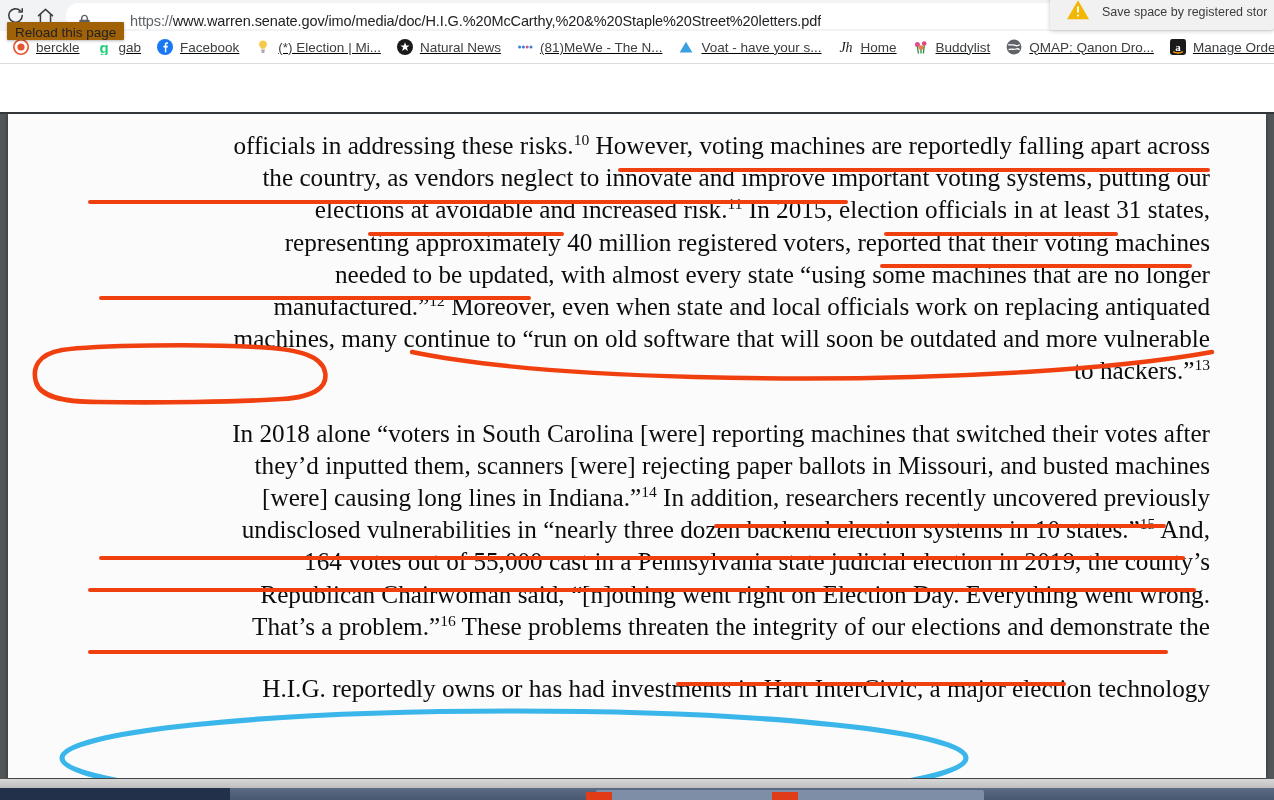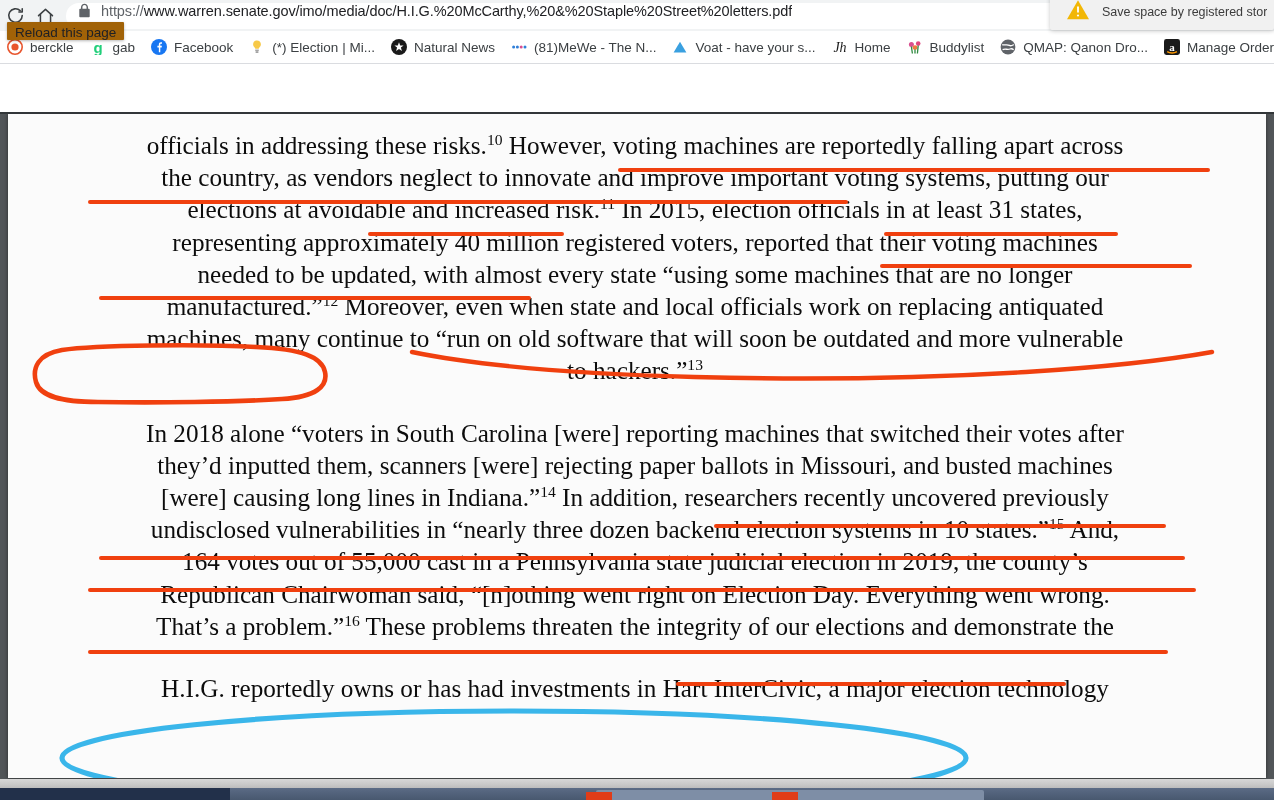--- a/index.html
+++ b/index.html
@@ -24,23 +24,24 @@
     justify-content: center; color: #3c4043; flex: 0 0 auto;
   }
   .nav-btn svg { display: block; }
 
   .omnibox {
     margin-left: 6px;
     flex: 1 1 auto;
     height: 26px;
     background: #ffffff;
     border-radius: 13px;
-    display: flex; align-items: flex-start;
+    display: flex; align-items: flex-end;
     padding: 0 10px 0 12px;
     margin-right: 6px;
+    gap: 29px;
   }
   .lock-icon { flex: 0 0 auto; margin-right: 10px; display:flex; }
   .url-text {
     font-size: 14.5px; color: #202124; white-space: nowrap;
     overflow: hidden; letter-spacing: -0.1px;
   }
   .url-text .scheme { color: #5f6368; }
 
   
   .tooltip {
@@ -69,21 +70,23 @@
   .toast-text {
     font-size: 12.5px; color: #3c3c3c; white-space: nowrap;
     margin-left: 12px; overflow: hidden;
   }
 
   
   .bookmarks-bar {
     position: absolute; top: 31px; left: 0; width: 1274px; height: 33px;
     background: #ffffff;
     display: flex; align-items: center;
+    padding-left: 6px;
     border-bottom: 1px solid #dadce0;
+    text-decoration: underline;
   }
   .bm {
     display: flex; align-items: center; height: 25px;
     padding: 0 7px; margin-right: 2px; border-radius: 4px;
     flex: 0 0 auto; white-space: nowrap;
   }
   .bm-icon {
     width: 16px; height: 16px; margin-right: 7px;
     display: flex; align-items: center; justify-content: center;
     flex: 0 0 auto;
@@ -127,26 +130,26 @@
     overflow: hidden;
   }
   .pdf-page {
     position: absolute; top: 0px; left: 8px;
     width: 1258px; height: 664px;
     background: #fbfbfb;
     box-shadow: 0 0 4px rgba(0,0,0,0.5);
     overflow: hidden;
   }
   .doc-body {
-    position: absolute; left: 78px; top: 16px; width: 1098px;
+    position: absolute; left: 104px; top: 16px; width: 1098px;
     font-family: "Liberation Serif", "DejaVu Serif", serif;
     font-size: 25.2px;
     line-height: 32.2px;
     color: #0c0c0c;
-    text-align: center;
+    text-align: right;
   }
   .doc-p { margin: 0; }
   .doc-p + .doc-p { margin-top: 30px; }
   .doc-line { white-space: nowrap; display: block; }
   sup { font-size: 0.62em; vertical-align: super; line-height: 0; }
 
   
   .mk { position: absolute; background: #f0400f; border-radius: 2px; z-index: 6; }
   .mk.thick { height: 4px; }
 

